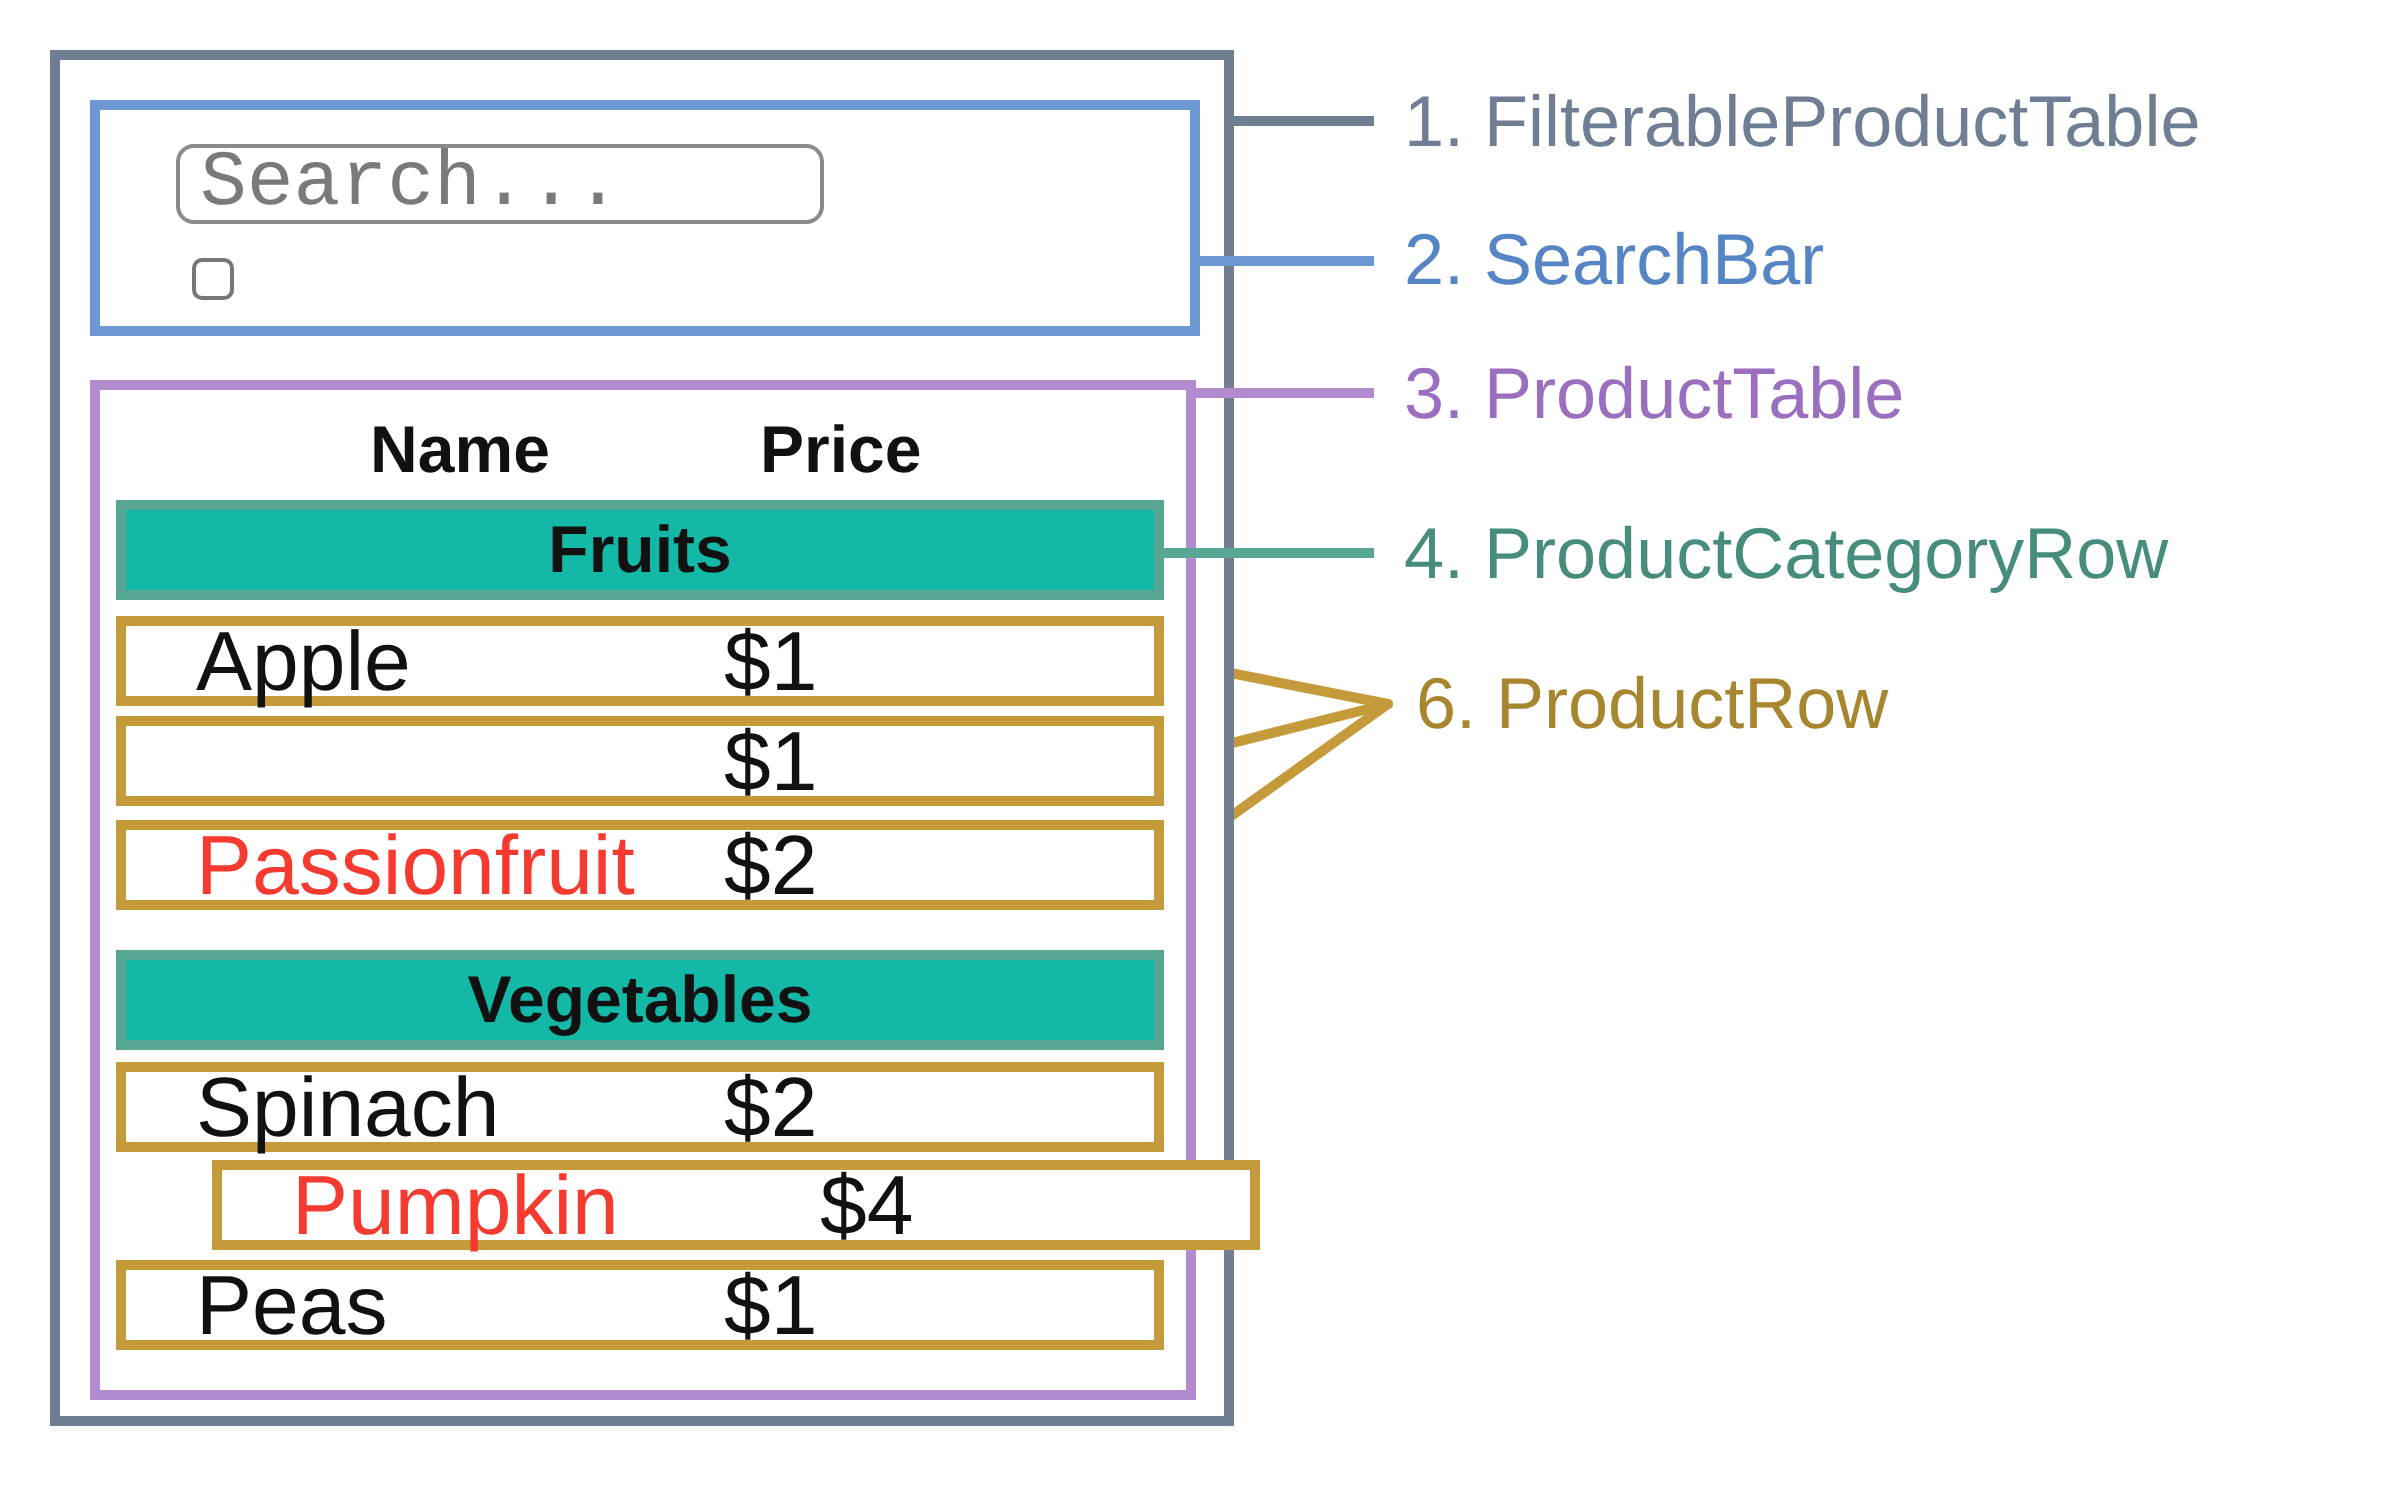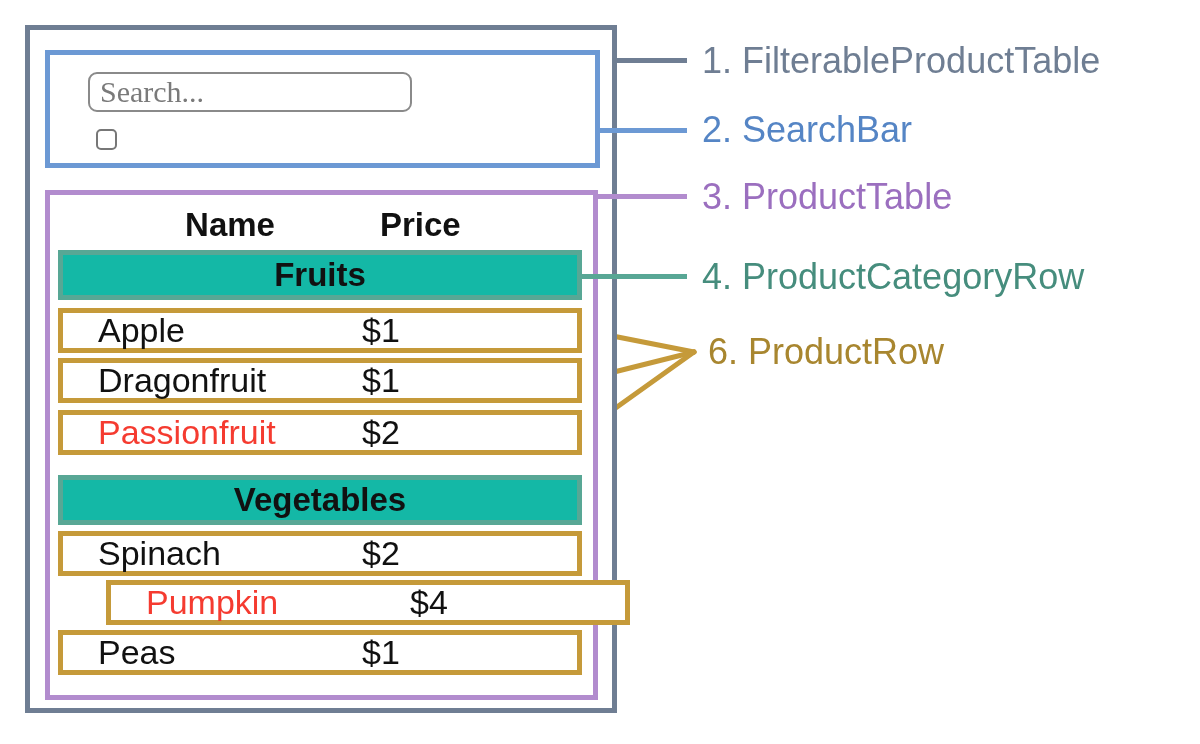--- a/index.html
+++ b/index.html
@@ -8,21 +8,21 @@
     font-family:"Liberation Sans",sans-serif;
   }
   .box{position:absolute;box-sizing:border-box;background:#ffffff;}
   .outer-box{left:25px;top:25px;width:592px;height:688px;border:5px solid #6F7E93;}
   .searchbar-box{left:45px;top:50px;width:555px;height:118px;border:5px solid #6C99D4;}
   .product-table-box{left:45px;top:190px;width:553px;height:510px;border:5px solid #B28CCE;}
 
   .search-input{
     position:absolute;left:88px;top:72px;width:324px;height:40px;box-sizing:border-box;
     border:2px solid #8A8A8A;border-radius:9px;padding:0 10px;
-    font-family:Liberation Serif, serif;font-size:30px;color:#444;background:#fff;outline:none;
+    font-family:Liberation Mono, monospace;font-size:39px;color:#444;background:#fff;outline:none;
   }
   .search-input::placeholder{color:#7A7A7A;opacity:1;}
   .checkbox{
     position:absolute;left:96px;top:129px;width:21px;height:21px;box-sizing:border-box;
     border:2.5px solid #777;border-radius:5px;background:#fff;cursor:pointer;
   }
   .checkbox-label{
     position:absolute;left:135px;top:122px;height:38px;line-height:38px;
     font-size:31px;color:#111;white-space:nowrap;
   }
@@ -32,21 +32,21 @@
   .price-header{left:380px;}
 
   .category-row{
     position:absolute;left:58px;width:524px;height:50px;box-sizing:border-box;
     border:5px solid #58A795;display:flex;align-items:center;justify-content:center;
     font-size:33px;font-weight:bold;color:#111;background:#14b8a6;
   }
   .product-row{
     position:absolute;left:58px;width:524px;height:45px;box-sizing:border-box;
     border:5px solid #C59A3A;display:flex;align-items:center;
-    font-size:34px;color:#111;background:#fff;
+    font-size:42px;color:#111;background:#fff;
   }
   .product-row .pname{margin-left:35px;}
   .product-row .pprice{position:absolute;left:299px;}
   .out-of-stock{color:#F53B30;}
 
   .connector{position:absolute;height:5px;}
   .c1{left:617px;top:58px;width:70px;background:#6F7E93;}
   .c2{left:600px;top:128px;width:87px;background:#6C99D4;}
   .c3{left:598px;top:194px;width:89px;background:#B28CCE;}
   .c4{left:582px;top:274px;width:105px;background:#58A795;}
@@ -86,21 +86,20 @@
 
   <div class="category-row" style="top:250px;">
     <span>Fruits</span>
   </div>
 
   <div class="product-row" style="top:308px;">
     <span class="pname">Apple</span>
     <span class="pprice">$1</span>
   </div>
   <div class="product-row" style="top:358px;">
-    <span class="pname">Dragonfruit</span>
     <span class="pprice">$1</span>
   </div>
   <div class="product-row" style="top:410px;">
     <span class="pname out-of-stock">Passionfruit</span>
     <span class="pprice">$2</span>
   </div>
 
   <div class="category-row" style="top:475px;">
     <span>Vegetables</span>
   </div>

